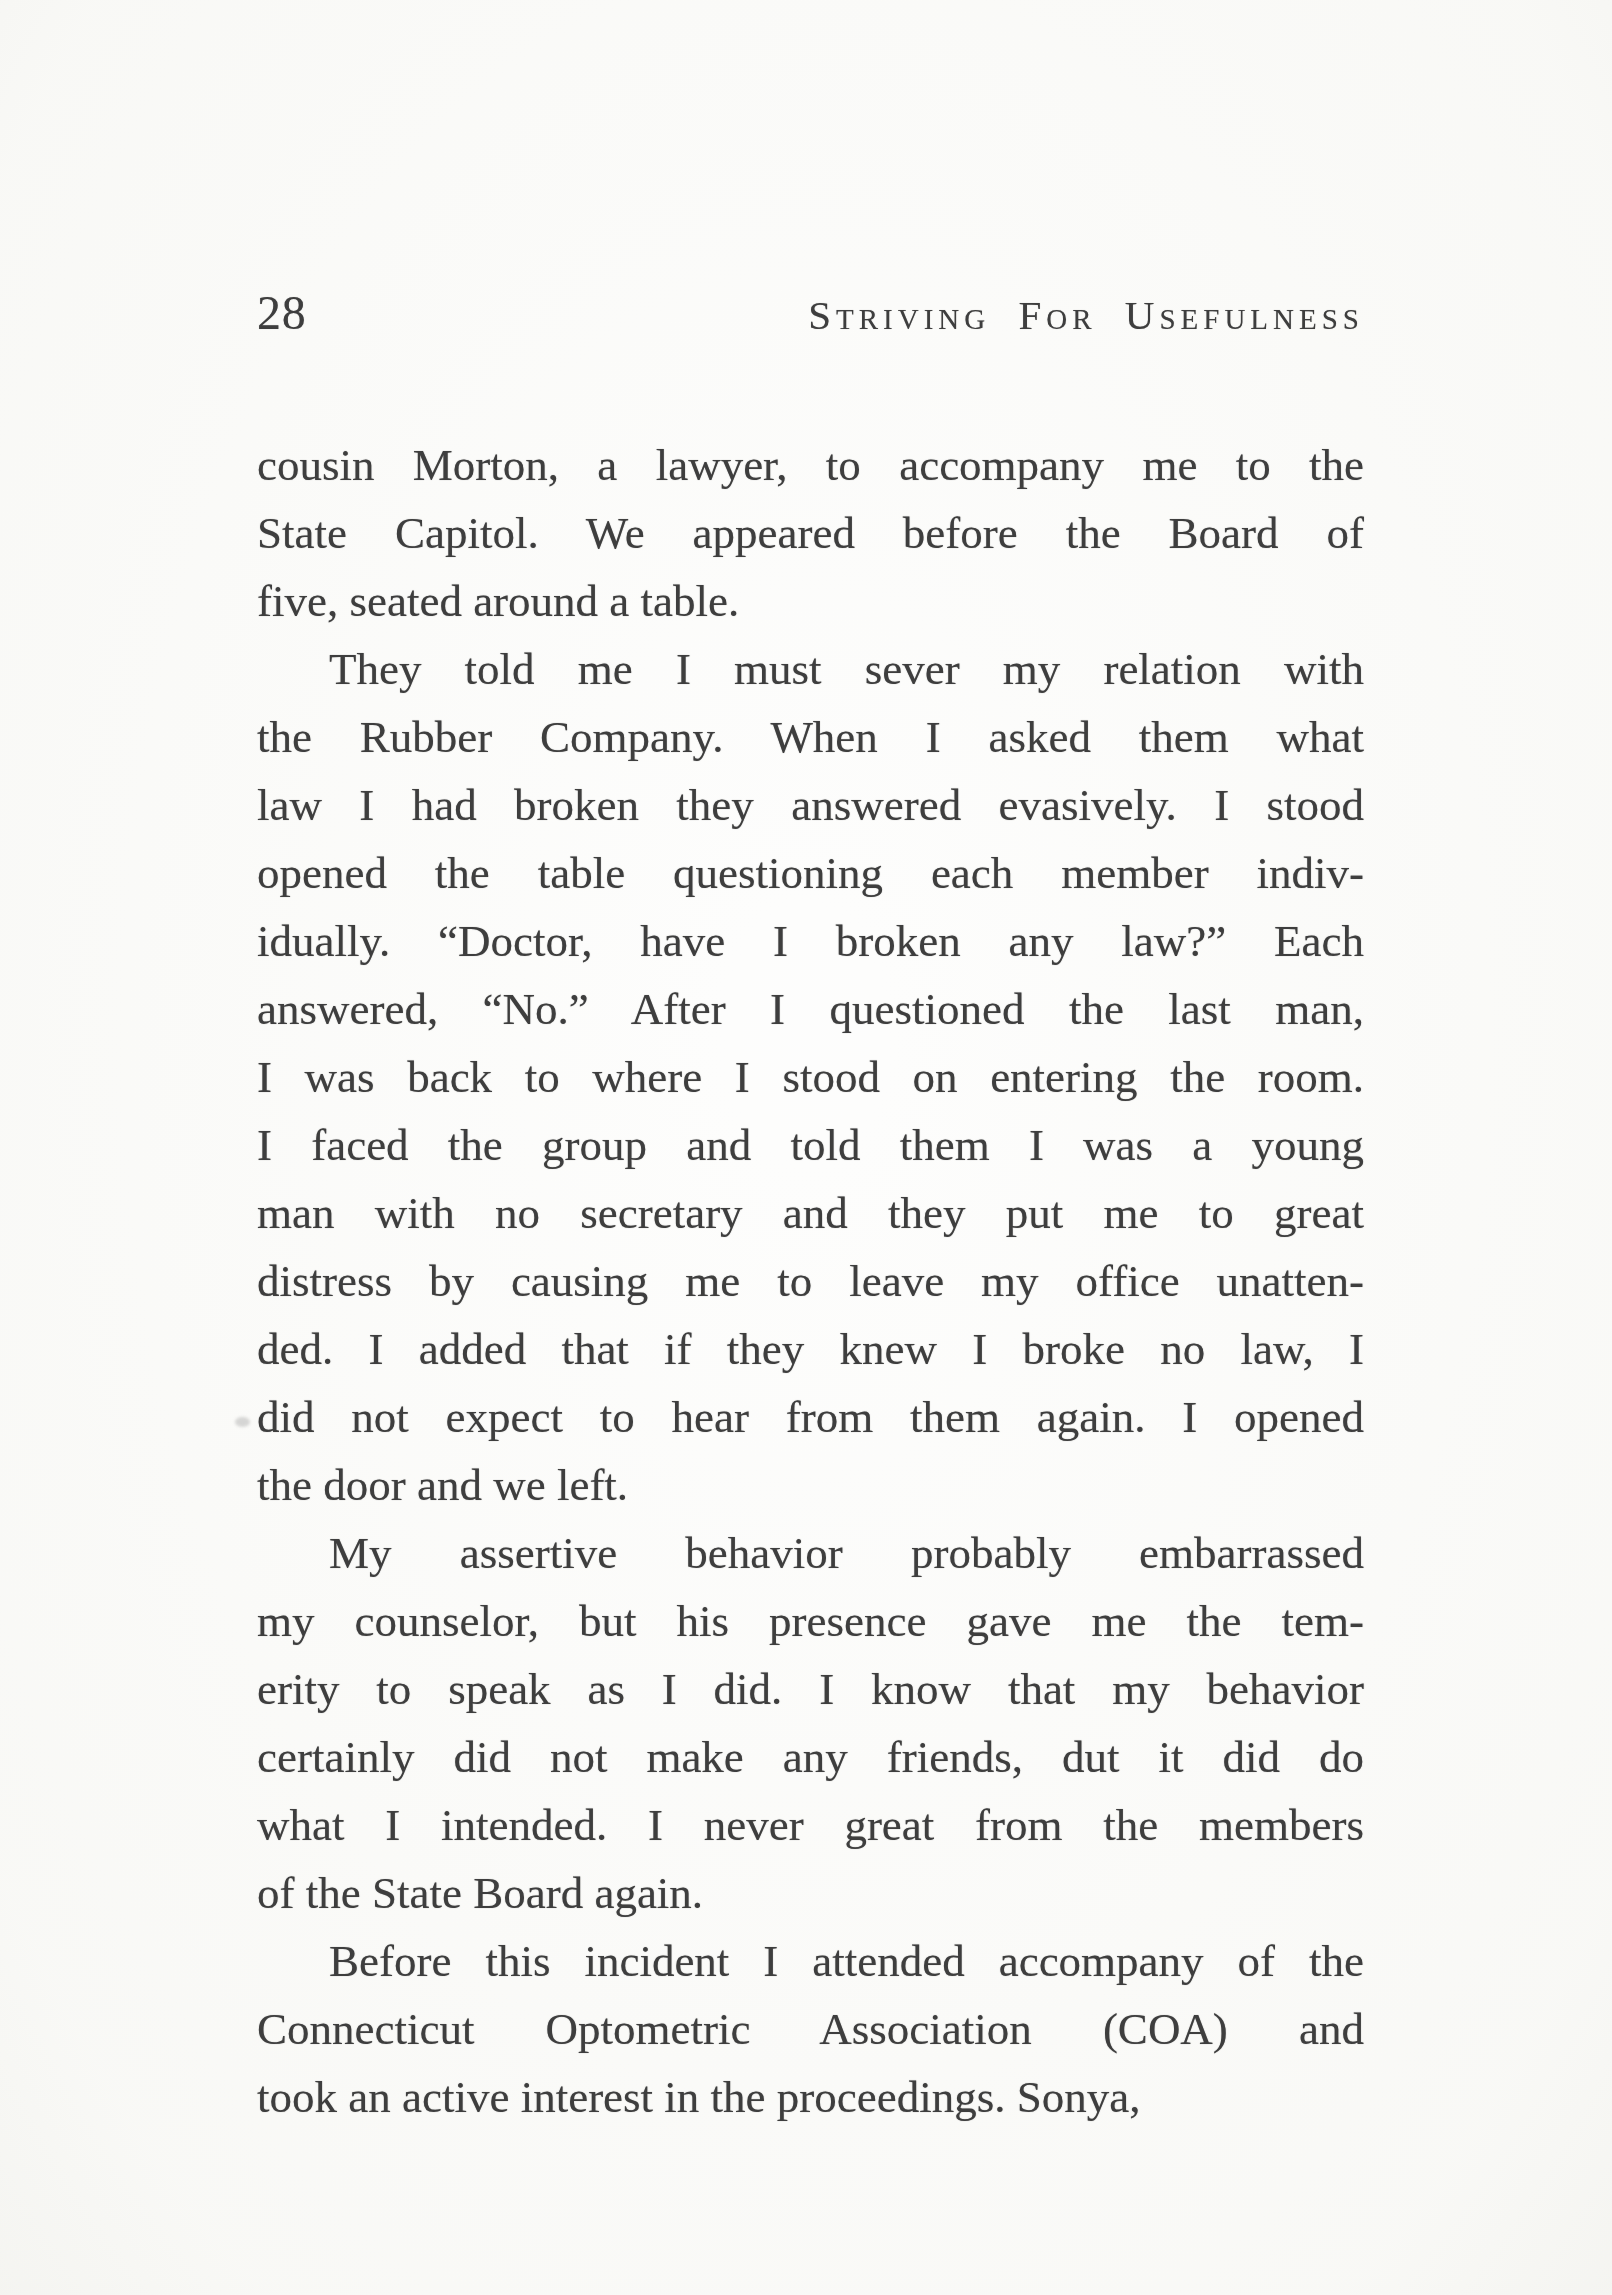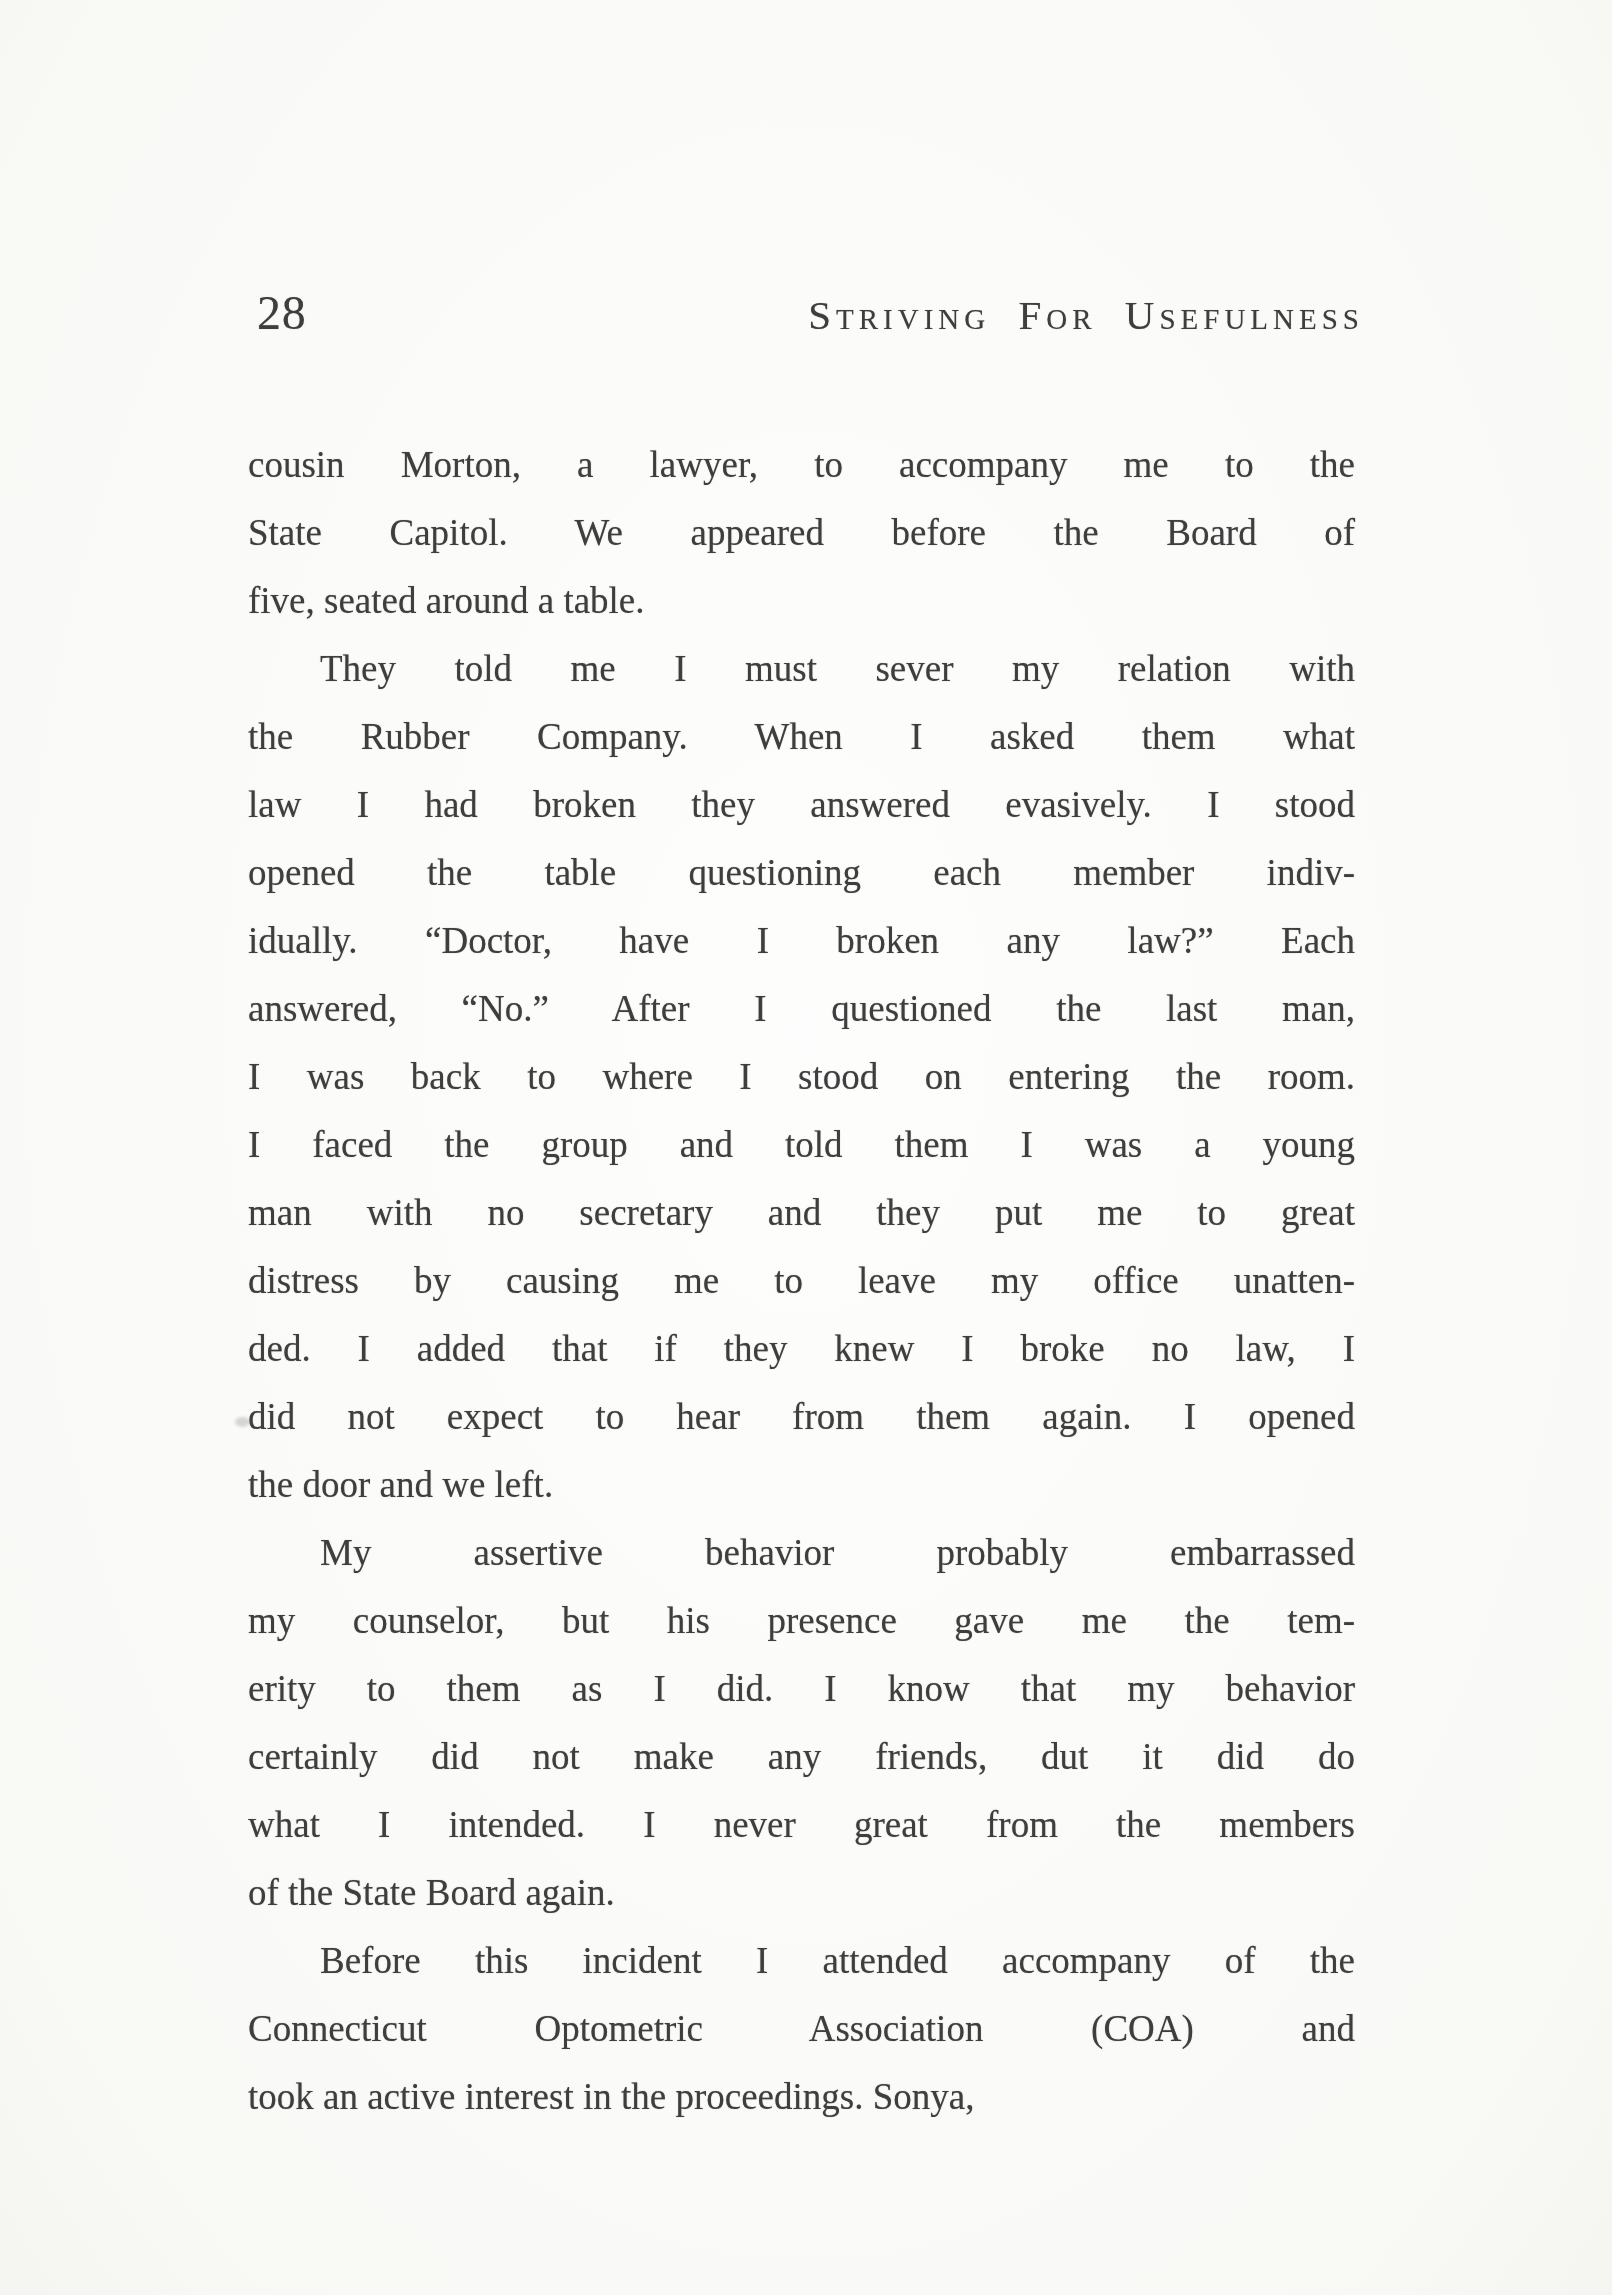--- a/index.html
+++ b/index.html
@@ -26,22 +26,22 @@
   .folio{
     font-size:48px;letter-spacing:0.8px;
     text-shadow:0 0 0.8px rgba(62,62,62,.45);
   }
   .running-title{
     font-variant:small-caps;
     font-size:41px;letter-spacing:5px;word-spacing:13px;
     text-shadow:0 0 0.8px rgba(62,62,62,.45);
   }
   .text-column{
-    position:absolute;left:248px;top:431px;width:1107px;
-    font-size:37px;line-height:68px;
+    position:absolute;left:257px;top:431px;width:1107px;
+    font-size:45px;line-height:68px;
     text-shadow:0 0 1px rgba(62,62,62,.5);
   }
   .line{
     text-align:justify;
     -moz-text-align-last:justify;
     text-align-last:justify;
     white-space:normal;
   }
   .line.last{
     -moz-text-align-last:left;
@@ -74,21 +74,21 @@
       <div class="line">answered, “No.” After I questioned the last man,</div>
       <div class="line">I was back to where I stood on entering the room.</div>
       <div class="line">I faced the group and told them I was a young</div>
       <div class="line">man with no secretary and they put me to great</div>
       <div class="line">distress by causing me to leave my office unatten-</div>
       <div class="line">ded. I added that if they knew I broke no law, I</div>
       <div class="line">did not expect to hear from them again. I opened</div>
       <div class="line last">the door and we left.</div>
       <div class="line indent">My assertive behavior probably embarrassed</div>
       <div class="line">my counselor, but his presence gave me the tem-</div>
-      <div class="line">erity to them as I did. I know that my behavior</div>
+      <div class="line">erity to speak as I did. I know that my behavior</div>
       <div class="line">certainly did not make any friends, dut it did do</div>
       <div class="line">what I intended. I never great from the members</div>
       <div class="line last">of the State Board again.</div>
       <div class="line indent">Before this incident I attended accompany of the</div>
       <div class="line">Connecticut Optometric Association (COA) and</div>
       <div class="line last">took an active interest in the proceedings. Sonya,</div>
     </main>
   <div class="speck"></div>
 </div>
 

